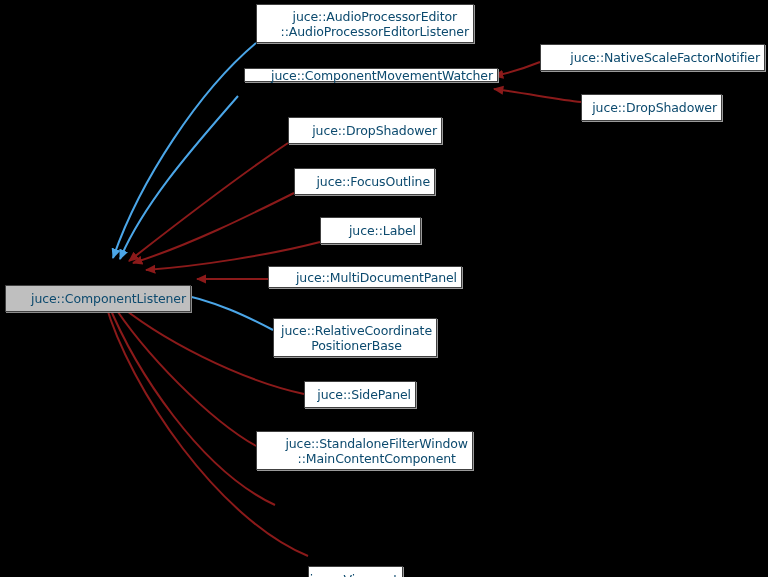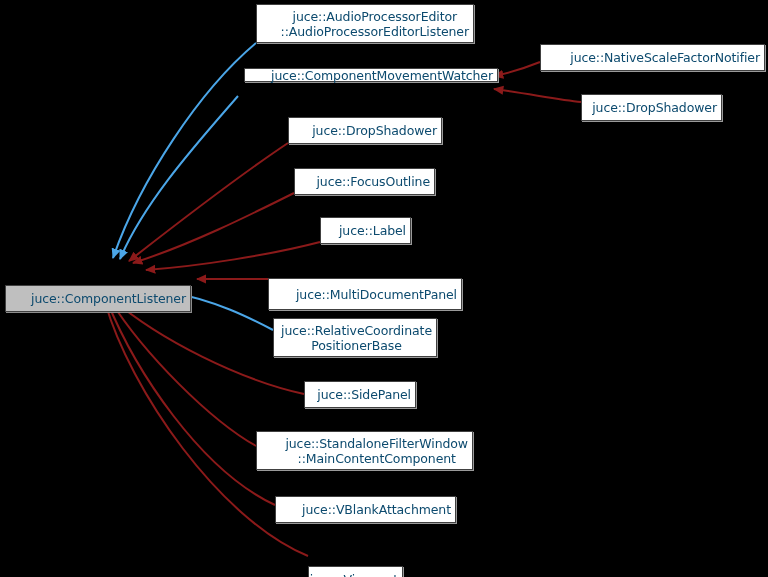--- a/index.html
+++ b/index.html
@@ -78,22 +78,21 @@
       <path d="M 581 102 C 560 100, 530 94, 494 89" fill="none" stroke="#8b1a1a" stroke-width="2" marker-end="url(#arrow1)"></path>
     </svg>
 <div class="node root" style="left: 5px; top: 265px; width: 186px; height: 27px; margin-top: 20px;"><span class="node-label">juce::ComponentListener</span></div>
     <div class="node" style="left: 256px; top: 4px; width: 218px; height: 39px;"><span class="node-label">juce::AudioProcessorEditor
 ::AudioProcessorEditorListener</span></div>
     <div class="node" style="left: 244px; top: 68px; width: 254px; height: 14px;"><span class="node-label">juce::ComponentMovementWatcher</span></div>
     <div class="node" style="left: 540px; top: 44px; width: 225px; height: 27px;"><span class="node-label">juce::NativeScaleFactorNotifier</span></div>
     <div class="node" style="left: 581px; top: 94px; width: 141px; height: 27px;"><span class="node-label">juce::DropShadower</span></div>
     <div class="node" style="left: 288px; top: 117px; width: 154px; height: 27px;"><span class="node-label">juce::DropShadower</span></div>
     <div class="node" style="left: 294px; top: 168px; width: 141px; height: 27px;"><span class="node-label">juce::FocusOutline</span></div>
-    <div class="node" style="left: 320px; top: 217px; width: 91px; height: 27px;"><span class="node-label">juce::Label</span></div>
-    <div class="node" style="left: 268px; top: 278px; width: 194px; height: 32px;"><span class="node-label">juce::MultiDocumentPanel</span></div>
+    <div class="node" style="left: 320px; top: 217px; width: 101px; height: 27px;"><span class="node-label">juce::Label</span></div>
+    <div class="node" style="left: 268px; top: 266px; width: 194px; height: 22px;"><span class="node-label">juce::MultiDocumentPanel</span></div>
     <div class="node" style="left: 273px; top: 318px; width: 164px; height: 39px;"><span class="node-label">juce::RelativeCoordinate
 PositionerBase</span></div>
     <div class="node" style="left: 304px; top: 381px; width: 112px; height: 27px;"><span class="node-label">juce::SidePanel</span></div>
     <div class="node" style="left: 256px; top: 431px; width: 217px; height: 39px; padding-left: 40px;"><span class="node-label">juce::StandaloneFilterWindow
 ::MainContentComponent</span></div>
-    <div class="node" style="left: 275px; top: 496px; width: 181px; height: 27px;"><span class="node-label">juce::VBlankAttachment</span></div>
     <div class="node" style="left: 308px; top: 566px; width: 95px; height: 27px;"><span class="node-label">juce::Viewport</span></div>
   </div>
 
 </body></html>

